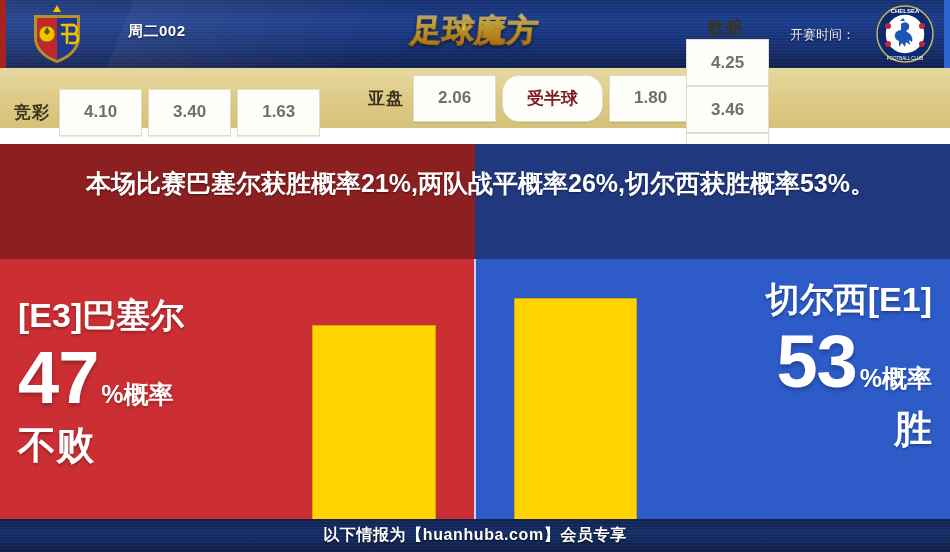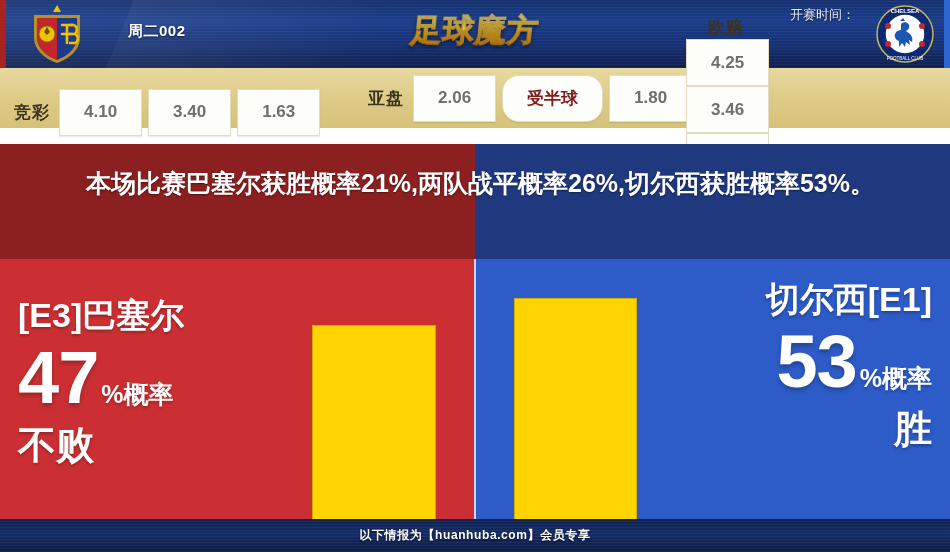--- a/index.html
+++ b/index.html
@@ -68,21 +68,21 @@
     letter-spacing: 1px;
     background: linear-gradient(180deg, #fff6c0 0%, #ffd94a 40%, #f0a81c 72%, #c97d06 100%);
     -webkit-background-clip: text; background-clip: text;
     color: transparent;
     -webkit-text-stroke: 1px rgba(60,30,0,0.35);
     filter: drop-shadow(0 2px 2px rgba(0,0,0,0.55));
     transform: skewX(-6deg);
   }
 
   .kickoff {
-    position: absolute; right: 95px; top: 4px;
+    position: absolute; right: 95px; top: 24px;
     text-align: center; color: #e9eefb;
     font-size: 13px; line-height: 21px;
     text-shadow: 0 1px 2px rgba(0,0,0,0.7);
   }
   .kickoff .time { font-size: 15px; color: #ffffff; letter-spacing: 0.3px; }
 
   
   .odds-bar {
     position: absolute; left: 0; top: 68px;
     width: 950px; height: 60px;
@@ -189,21 +189,21 @@
     display: flex; align-items: center; justify-content: center;
     overflow: hidden;
   }
   .footer::before {
     content: ""; position: absolute; inset: 0;
     background-image: repeating-linear-gradient(0deg, rgba(255,255,255,0.05) 0 1px, rgba(0,0,0,0) 1px 3px);
     pointer-events: none;
   }
   .footer-text {
     position: relative;
-    color: #ffffff; font-size: 12px; font-weight: bold;
+    color: #ffffff; font-size: 16px; font-weight: bold;
     letter-spacing: 0.6px;
     text-shadow: 0 1px 2px rgba(0,0,0,0.8);
   }
 </style>
 </head>
 <body>
 
 <div class="app">
 
   <div class="header">

